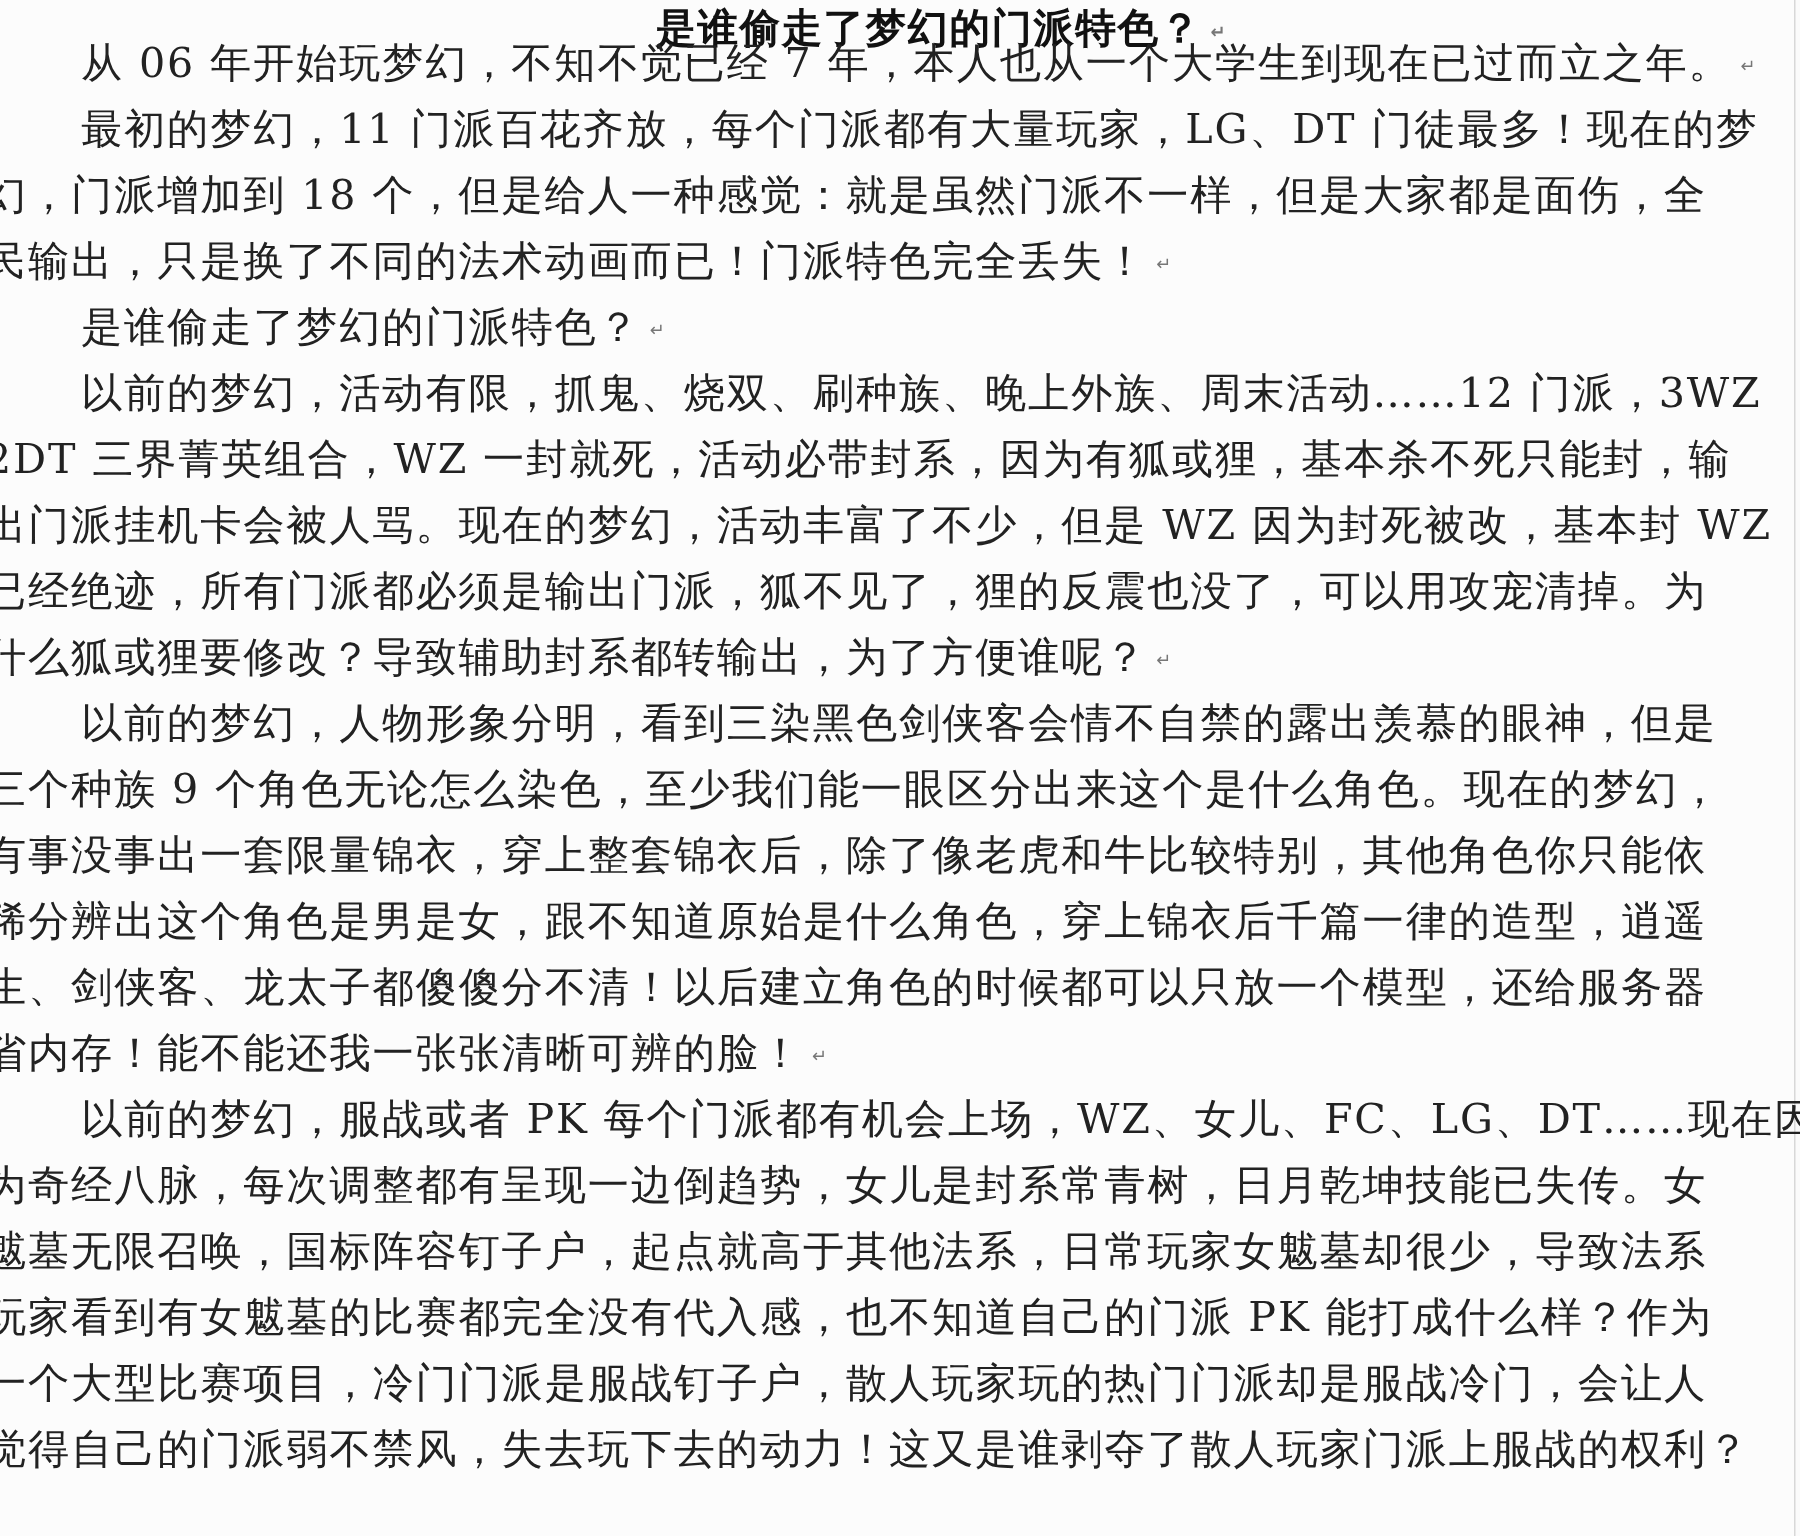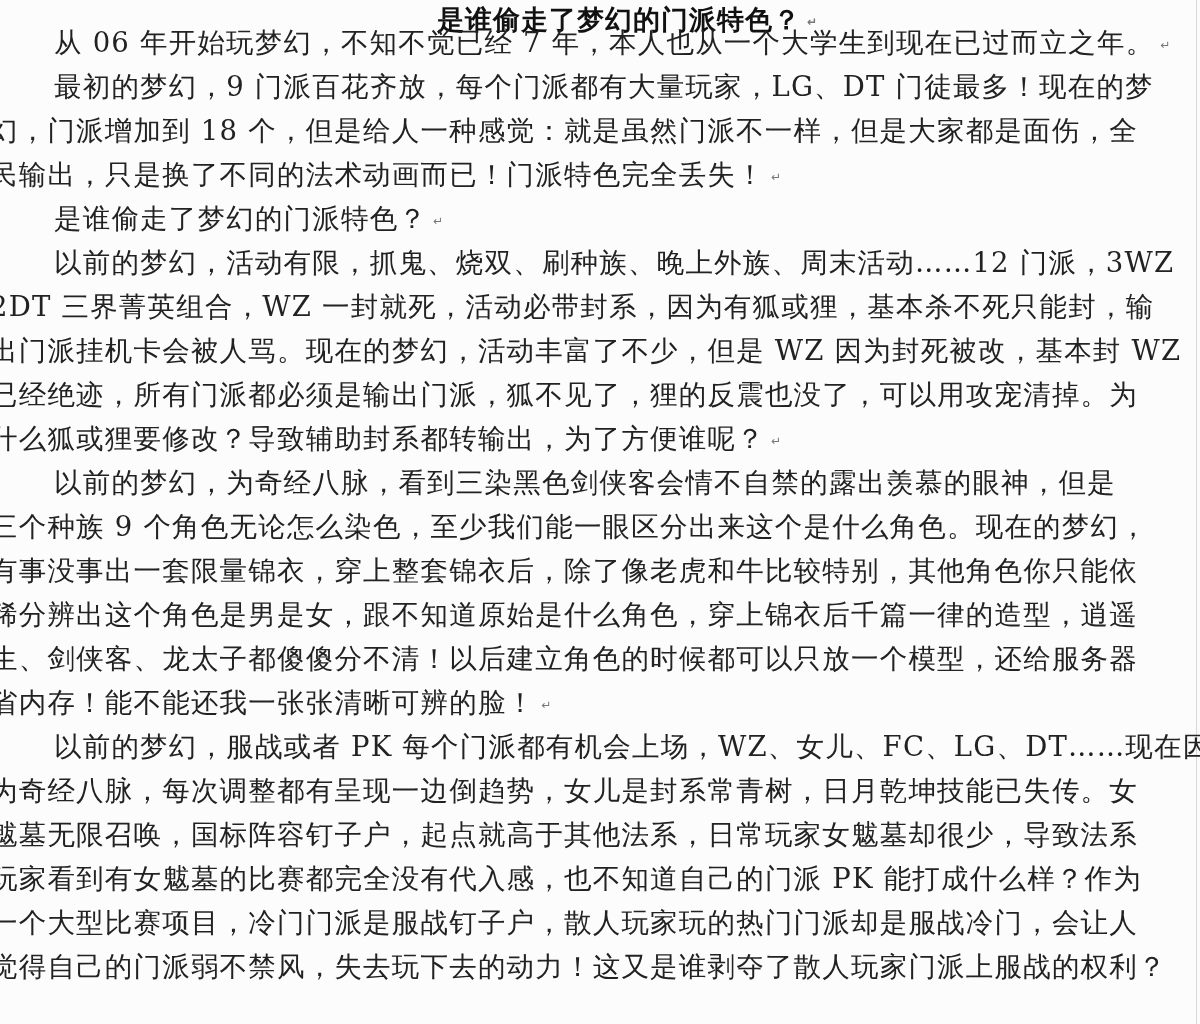--- a/index.html
+++ b/index.html
@@ -38,30 +38,30 @@
 </style>
 </head>
 <body>
 
 <div class="page">
   <div class="title">
     <span>是谁偷走了梦幻的门派特色？</span><span class="mark">↵</span>
   </div>
   <div id="body-lines">
       <div class="line indent" style="top: 22px;"><span>从 06 年开始玩梦幻，不知不觉已经 7 年，本人也从一个大学生到现在已过而立之年。</span><span class="mark">↵</span></div>
-      <div class="line indent" style="top: 66px;"><span>最初的梦幻，9 门派百花齐放，每个门派都有大量玩家，LG、DT 门徒最多！现在的梦</span></div>
+      <div class="line indent" style="top: 66px;"><span>最初的梦幻，11 门派百花齐放，每个门派都有大量玩家，LG、DT 门徒最多！现在的梦</span></div>
       <div class="line shift" style="top: 110px;"><span>幻，门派增加到 18 个，但是给人一种感觉：就是虽然门派不一样，但是大家都是面伤，全</span></div>
       <div class="line shift" style="top: 154px;"><span>民输出，只是换了不同的法术动画而已！门派特色完全丢失！</span><span class="mark">↵</span></div>
       <div class="line indent" style="top: 198px;"><span>是谁偷走了梦幻的门派特色？</span><span class="mark">↵</span></div>
       <div class="line indent" style="top: 242px;"><span>以前的梦幻，活动有限，抓鬼、烧双、刷种族、晚上外族、周末活动……12 门派，3WZ</span></div>
       <div class="line shift" style="top: 286px;"><span>2DT 三界菁英组合，WZ 一封就死，活动必带封系，因为有狐或狸，基本杀不死只能封，输</span></div>
       <div class="line shift" style="top: 330px;"><span>出门派挂机卡会被人骂。现在的梦幻，活动丰富了不少，但是 WZ 因为封死被改，基本封 WZ</span></div>
       <div class="line shift" style="top: 374px;"><span>已经绝迹，所有门派都必须是输出门派，狐不见了，狸的反震也没了，可以用攻宠清掉。为</span></div>
       <div class="line shift" style="top: 418px;"><span>什么狐或狸要修改？导致辅助封系都转输出，为了方便谁呢？</span><span class="mark">↵</span></div>
-      <div class="line indent" style="top: 462px;"><span>以前的梦幻，为奇经八脉，看到三染黑色剑侠客会情不自禁的露出羡慕的眼神，但是</span></div>
+      <div class="line indent" style="top: 462px;"><span>以前的梦幻，人物形象分明，看到三染黑色剑侠客会情不自禁的露出羡慕的眼神，但是</span></div>
       <div class="line shift" style="top: 506px;"><span>三个种族 9 个角色无论怎么染色，至少我们能一眼区分出来这个是什么角色。现在的梦幻，</span></div>
       <div class="line shift" style="top: 550px;"><span>有事没事出一套限量锦衣，穿上整套锦衣后，除了像老虎和牛比较特别，其他角色你只能依</span></div>
       <div class="line shift" style="top: 594px;"><span>稀分辨出这个角色是男是女，跟不知道原始是什么角色，穿上锦衣后千篇一律的造型，逍遥</span></div>
       <div class="line shift" style="top: 638px;"><span>生、剑侠客、龙太子都傻傻分不清！以后建立角色的时候都可以只放一个模型，还给服务器</span></div>
       <div class="line shift" style="top: 682px;"><span>省内存！能不能还我一张张清晰可辨的脸！</span><span class="mark">↵</span></div>
       <div class="line indent" style="top: 726px;"><span>以前的梦幻，服战或者 PK 每个门派都有机会上场，WZ、女儿、FC、LG、DT……现在因</span></div>
       <div class="line shift" style="top: 770px;"><span>为奇经八脉，每次调整都有呈现一边倒趋势，女儿是封系常青树，日月乾坤技能已失传。女</span></div>
       <div class="line shift" style="top: 814px;"><span>魃墓无限召唤，国标阵容钉子户，起点就高于其他法系，日常玩家女魃墓却很少，导致法系</span></div>
       <div class="line shift" style="top: 858px;"><span>玩家看到有女魃墓的比赛都完全没有代入感，也不知道自己的门派 PK 能打成什么样？作为</span></div>
       <div class="line shift" style="top: 902px;"><span>一个大型比赛项目，冷门门派是服战钉子户，散人玩家玩的热门门派却是服战冷门，会让人</span></div>

